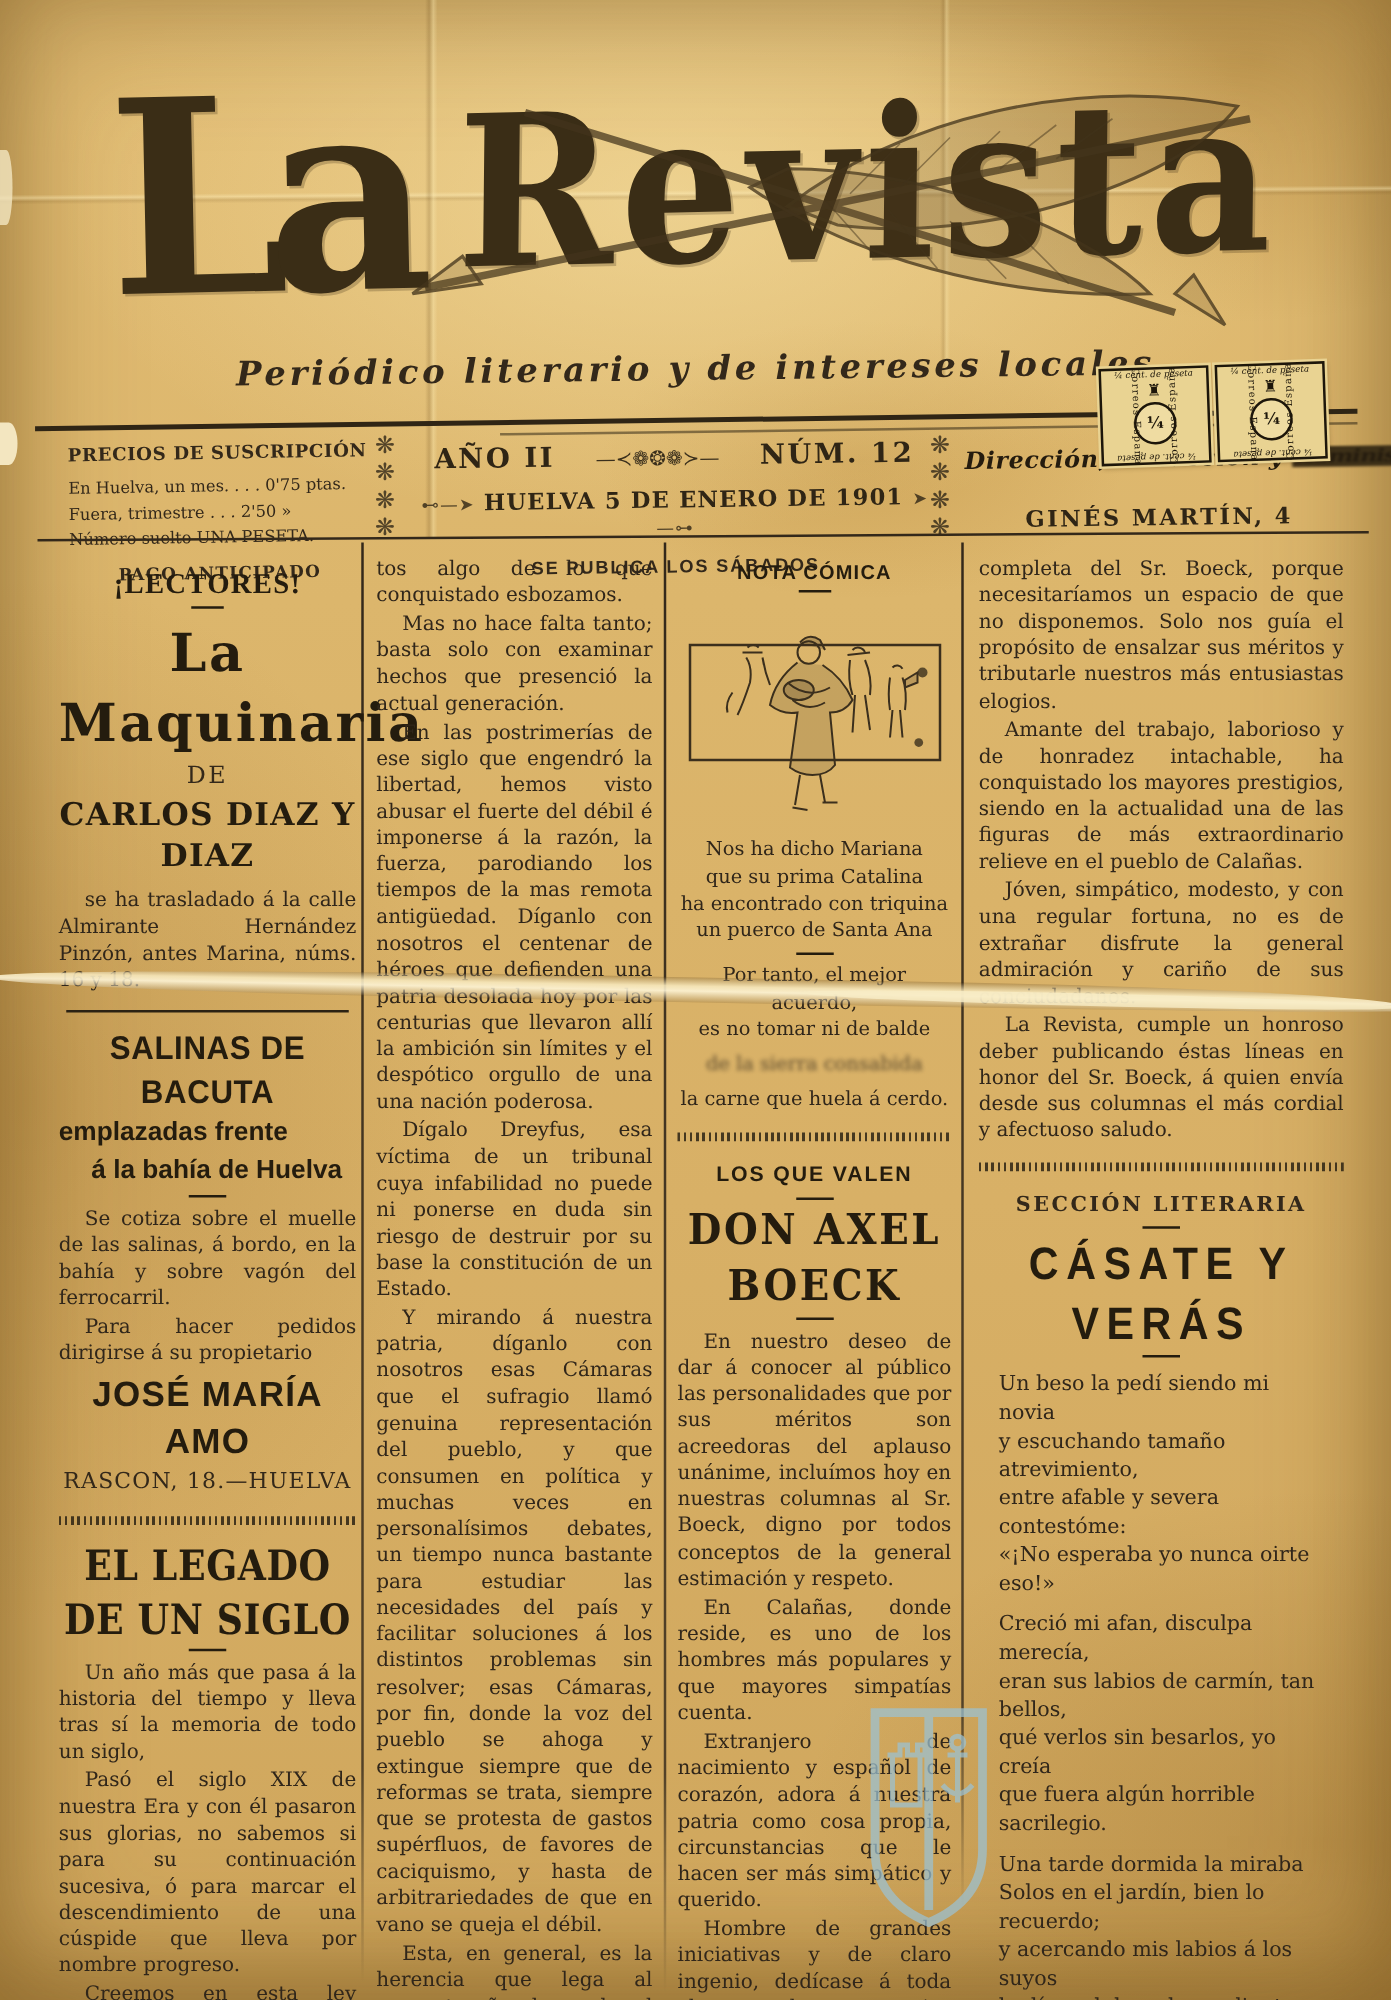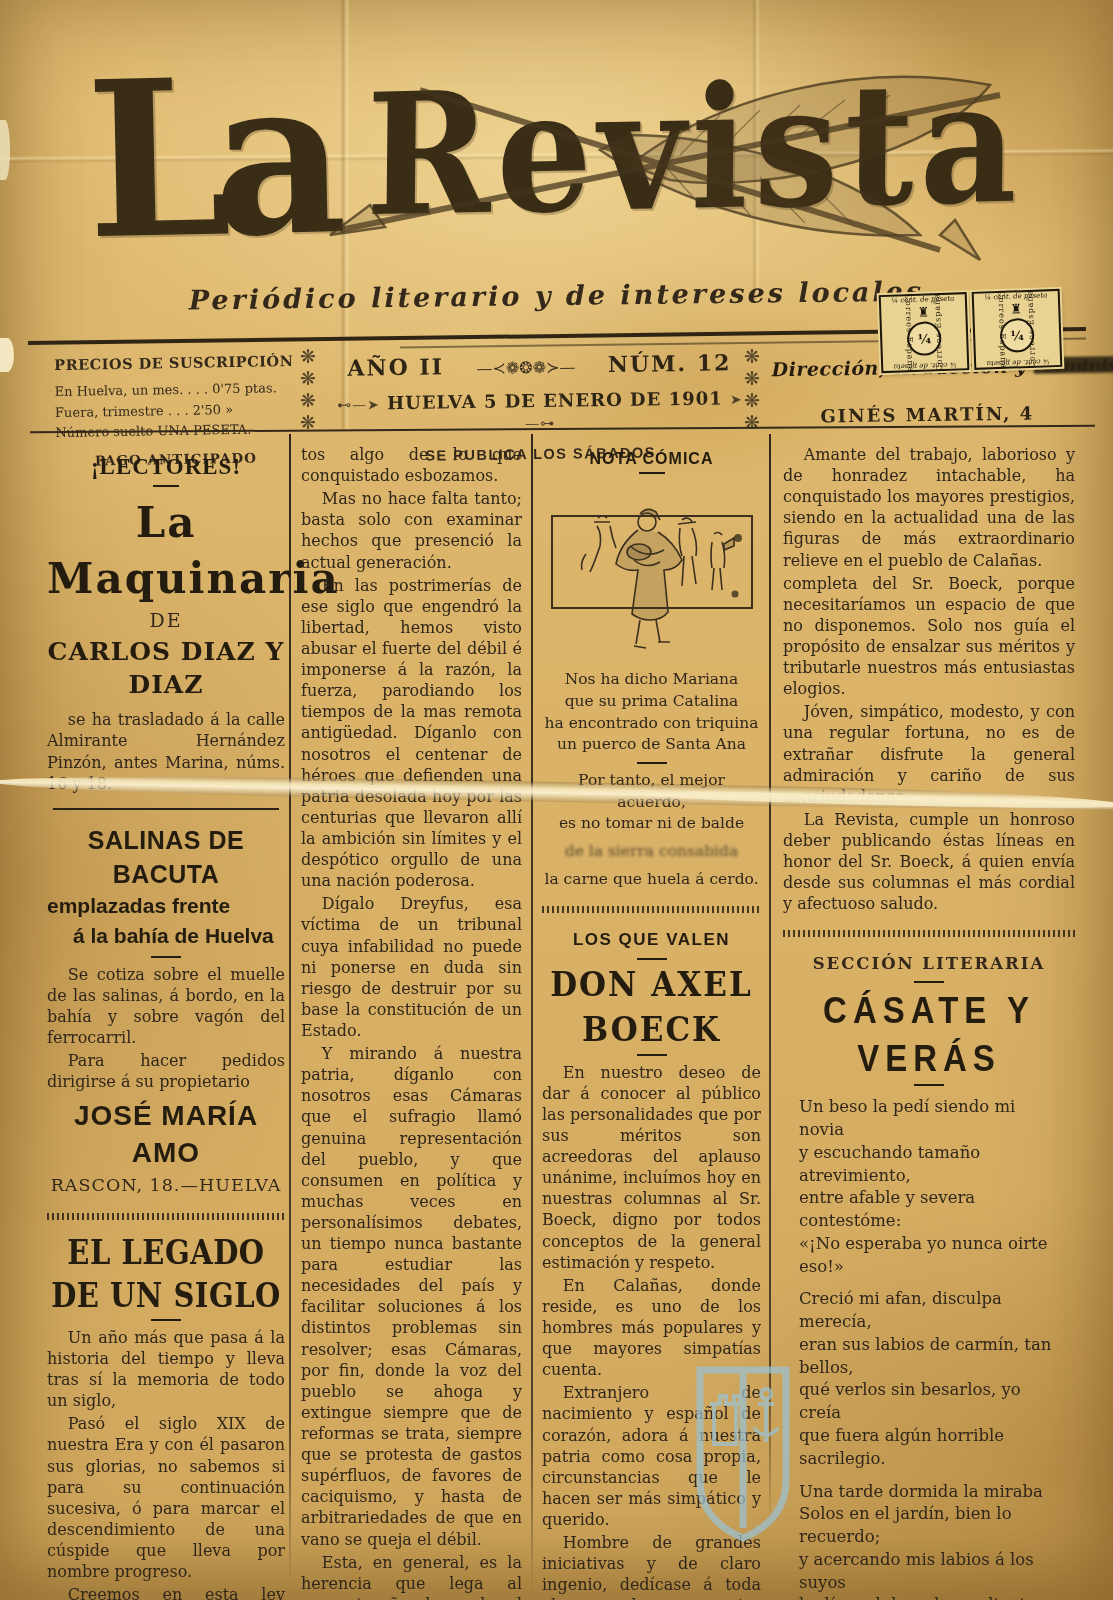--- a/index.html
+++ b/index.html
@@ -287,22 +287,22 @@
     <p>En nuestro deseo de dar á conocer al público las personalidades que por sus méritos son acreedoras del aplauso unánime, incluímos hoy en nuestras columnas al Sr. Boeck, digno por todos conceptos de la general estimación y respeto.</p>
     <p>En Calañas, donde reside, es uno de los hombres más populares y que mayores simpatías cuenta.</p>
     <p>Extranjero de nacimiento y español de corazón, adora á nuestra patria como cosa propia, circunstancias que le hacen ser más simpático y querido.</p>
     <p>Hombre de grandes iniciativas y de claro ingenio, dedícase á toda clase de negocios comerciales en los que campea la moralidad y corrección más absoluta.</p>
     
     
     
   </div>
 
   <div class="abs col col4">
+    <p style="text-indent:0">completa del Sr. Boeck, porque necesitaríamos un espacio de que no disponemos. Solo nos guía el propósito de ensalzar sus méritos y tributarle nuestros más entusiastas elogios.</p>
     <p>Amante del trabajo, laborioso y de honradez intachable, ha conquistado los mayores prestigios, siendo en la actualidad una de las figuras de más extraordinario relieve en el pueblo de Calañas.</p>
-    <p style="text-indent:0">completa del Sr. Boeck, porque necesitaríamos un espacio de que no disponemos. Solo nos guía el propósito de ensalzar sus méritos y tributarle nuestros más entusiastas elogios.</p>
     <p>Jóven, simpático, modesto, y con una regular fortuna, no es de extrañar disfrute la general admiración y cariño de sus conciudadanos.</p>
     <p>La Revista, cumple un honroso deber publicando éstas líneas en honor del Sr. Boeck, á quien envía desde sus columnas el más cordial y afectuoso saludo.</p>
     <div class="hatch"></div>
     <div class="seccion">SECCIÓN LITERARIA</div>
     <span class="dash-sm"></span>
     <div class="casate">CÁSATE Y VERÁS</div>
     <span class="dash-sm"></span>
     <div class="stanza">Un beso la pedí siendo mi novia
 y escuchando tamaño atrevimiento,
 entre afable y severa contestóme:

